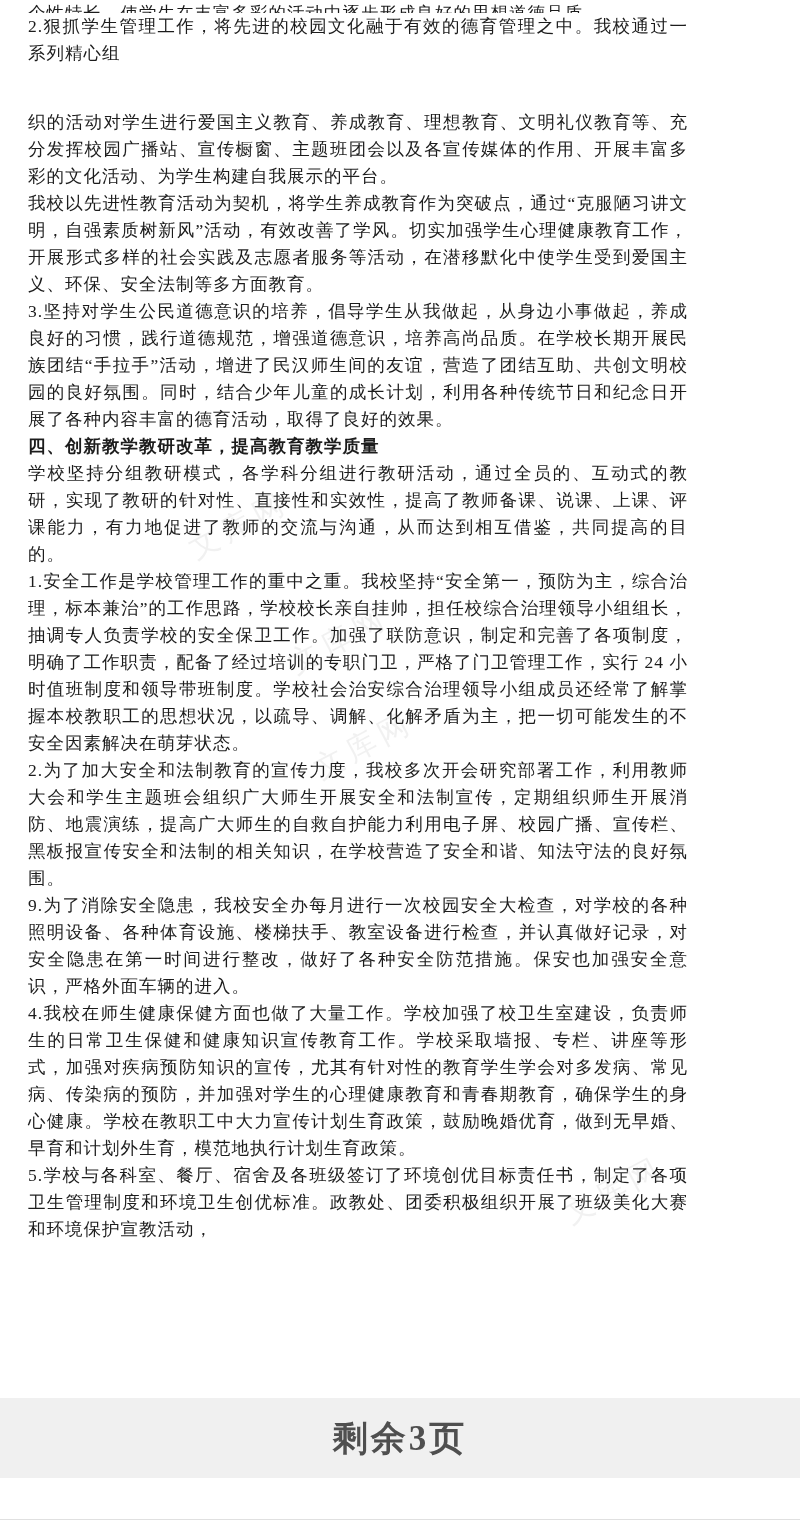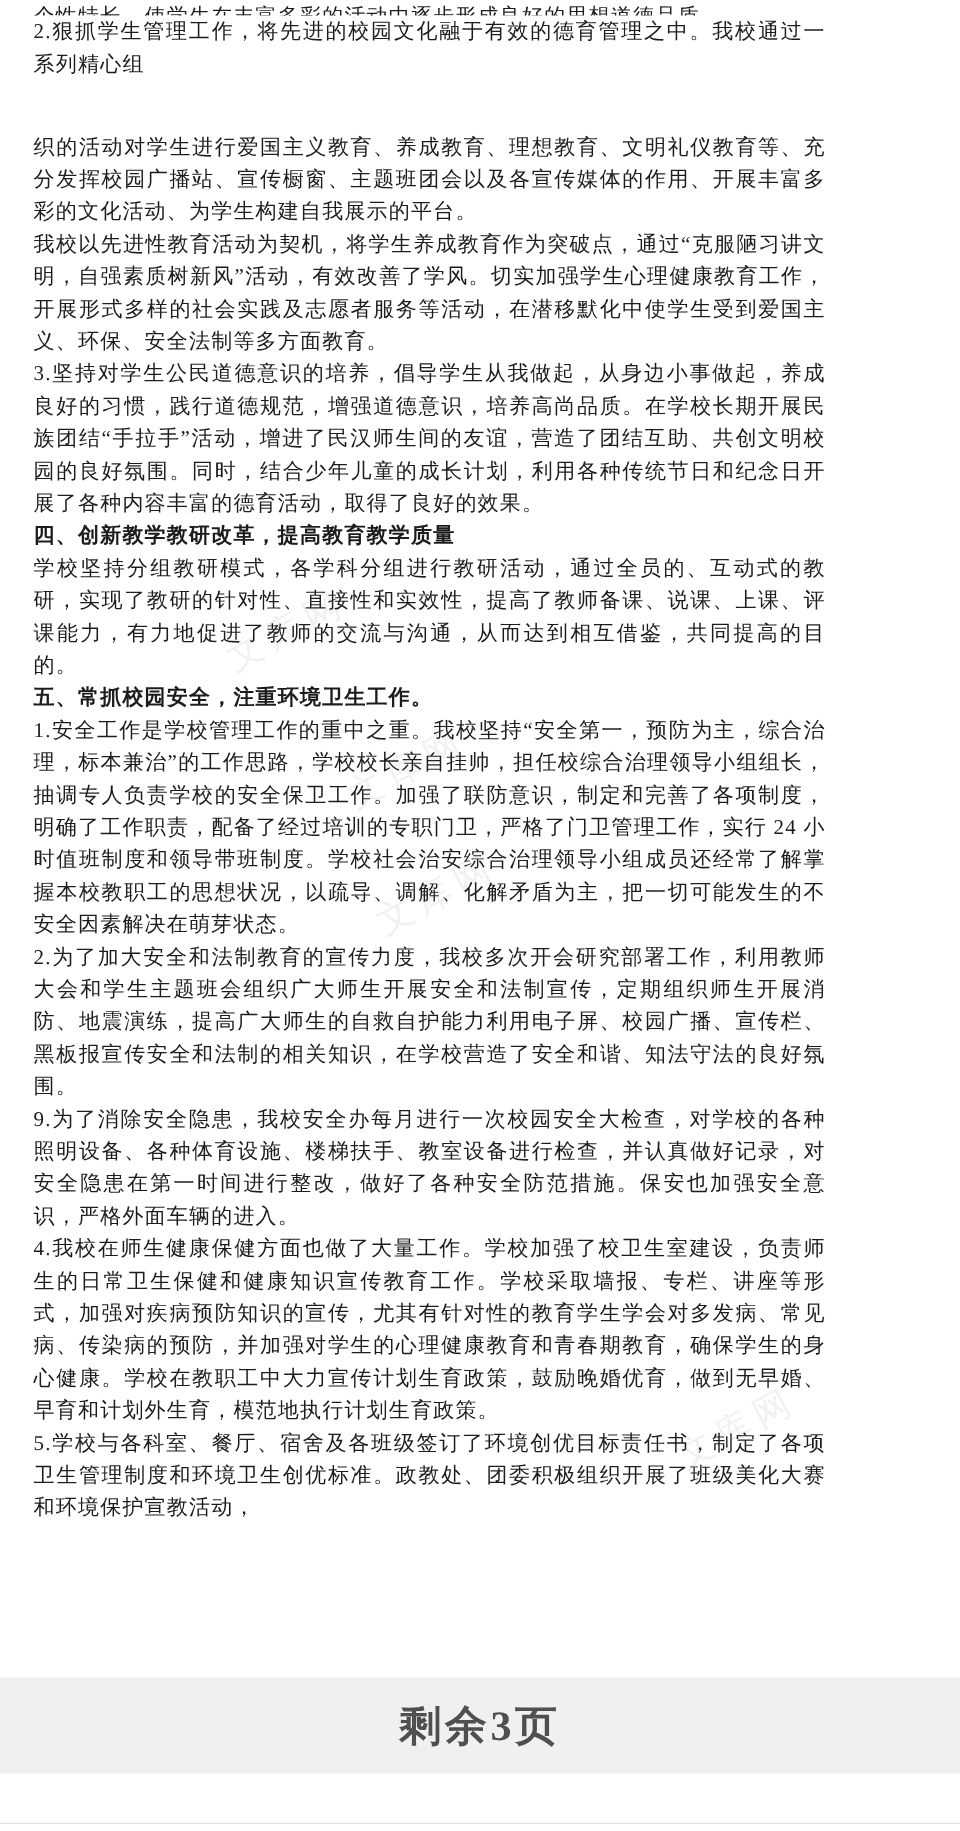--- a/index.html
+++ b/index.html
@@ -92,21 +92,20 @@
   <div class="clip-line">
     <p>个性特长，使学生在丰富多彩的活动中逐步形成良好的思想道德品质。</p>
   </div>
   <div>
       <p class="para gap-after">2.狠抓学生管理工作，将先进的校园文化融于有效的德育管理之中。我校通过一系列精心组</p>
       <p class="para">织的活动对学生进行爱国主义教育、养成教育、理想教育、文明礼仪教育等、充分发挥校园广播站、宣传橱窗、主题班团会以及各宣传媒体的作用、开展丰富多彩的文化活动、为学生构建自我展示的平台。</p>
       <p class="para">我校以先进性教育活动为契机，将学生养成教育作为突破点，通过“克服陋习讲文明，自强素质树新风”活动，有效改善了学风。切实加强学生心理健康教育工作，开展形式多样的社会实践及志愿者服务等活动，在潜移默化中使学生受到爱国主义、环保、安全法制等多方面教育。</p>
       <p class="para">3.坚持对学生公民道德意识的培养，倡导学生从我做起，从身边小事做起，养成良好的习惯，践行道德规范，增强道德意识，培养高尚品质。在学校长期开展民族团结“手拉手”活动，增进了民汉师生间的友谊，营造了团结互助、共创文明校园的良好氛围。同时，结合少年儿童的成长计划，利用各种传统节日和纪念日开展了各种内容丰富的德育活动，取得了良好的效果。</p>
       <p class="para bold">四、创新教学教研改革，提高教育教学质量</p>
       <p class="para">学校坚持分组教研模式，各学科分组进行教研活动，通过全员的、互动式的教研，实现了教研的针对性、直接性和实效性，提高了教师备课、说课、上课、评课能力，有力地促进了教师的交流与沟通，从而达到相互借鉴，共同提高的目的。</p>
-      <p class="para bold">五、常抓校园安全，注重环境卫生工作。</p>
       <p class="para">1.安全工作是学校管理工作的重中之重。我校坚持“安全第一，预防为主，综合治理，标本兼治”的工作思路，学校校长亲自挂帅，担任校综合治理领导小组组长，抽调专人负责学校的安全保卫工作。加强了联防意识，制定和完善了各项制度，明确了工作职责，配备了经过培训的专职门卫，严格了门卫管理工作，实行 24 小时值班制度和领导带班制度。学校社会治安综合治理领导小组成员还经常了解掌握本校教职工的思想状况，以疏导、调解、化解矛盾为主，把一切可能发生的不安全因素解决在萌芽状态。</p>
       <p class="para">2.为了加大安全和法制教育的宣传力度，我校多次开会研究部署工作，利用教师大会和学生主题班会组织广大师生开展安全和法制宣传，定期组织师生开展消防、地震演练，提高广大师生的自救自护能力利用电子屏、校园广播、宣传栏、黑板报宣传安全和法制的相关知识，在学校营造了安全和谐、知法守法的良好氛围。</p>
       <p class="para">9.为了消除安全隐患，我校安全办每月进行一次校园安全大检查，对学校的各种照明设备、各种体育设施、楼梯扶手、教室设备进行检查，并认真做好记录，对安全隐患在第一时间进行整改，做好了各种安全防范措施。保安也加强安全意识，严格外面车辆的进入。</p>
       <p class="para">4.我校在师生健康保健方面也做了大量工作。学校加强了校卫生室建设，负责师生的日常卫生保健和健康知识宣传教育工作。学校采取墙报、专栏、讲座等形式，加强对疾病预防知识的宣传，尤其有针对性的教育学生学会对多发病、常见病、传染病的预防，并加强对学生的心理健康教育和青春期教育，确保学生的身心健康。学校在教职工中大力宣传计划生育政策，鼓励晚婚优育，做到无早婚、早育和计划外生育，模范地执行计划生育政策。</p>
       <p class="para">5.学校与各科室、餐厅、宿舍及各班级签订了环境创优目标责任书，制定了各项卫生管理制度和环境卫生创优标准。政教处、团委积极组织开展了班级美化大赛和环境保护宣教活动，</p>
     </div>
 </div>
 
 <span class="watermark wm1">文库网</span>
 <span class="watermark wm2">文库网</span>

